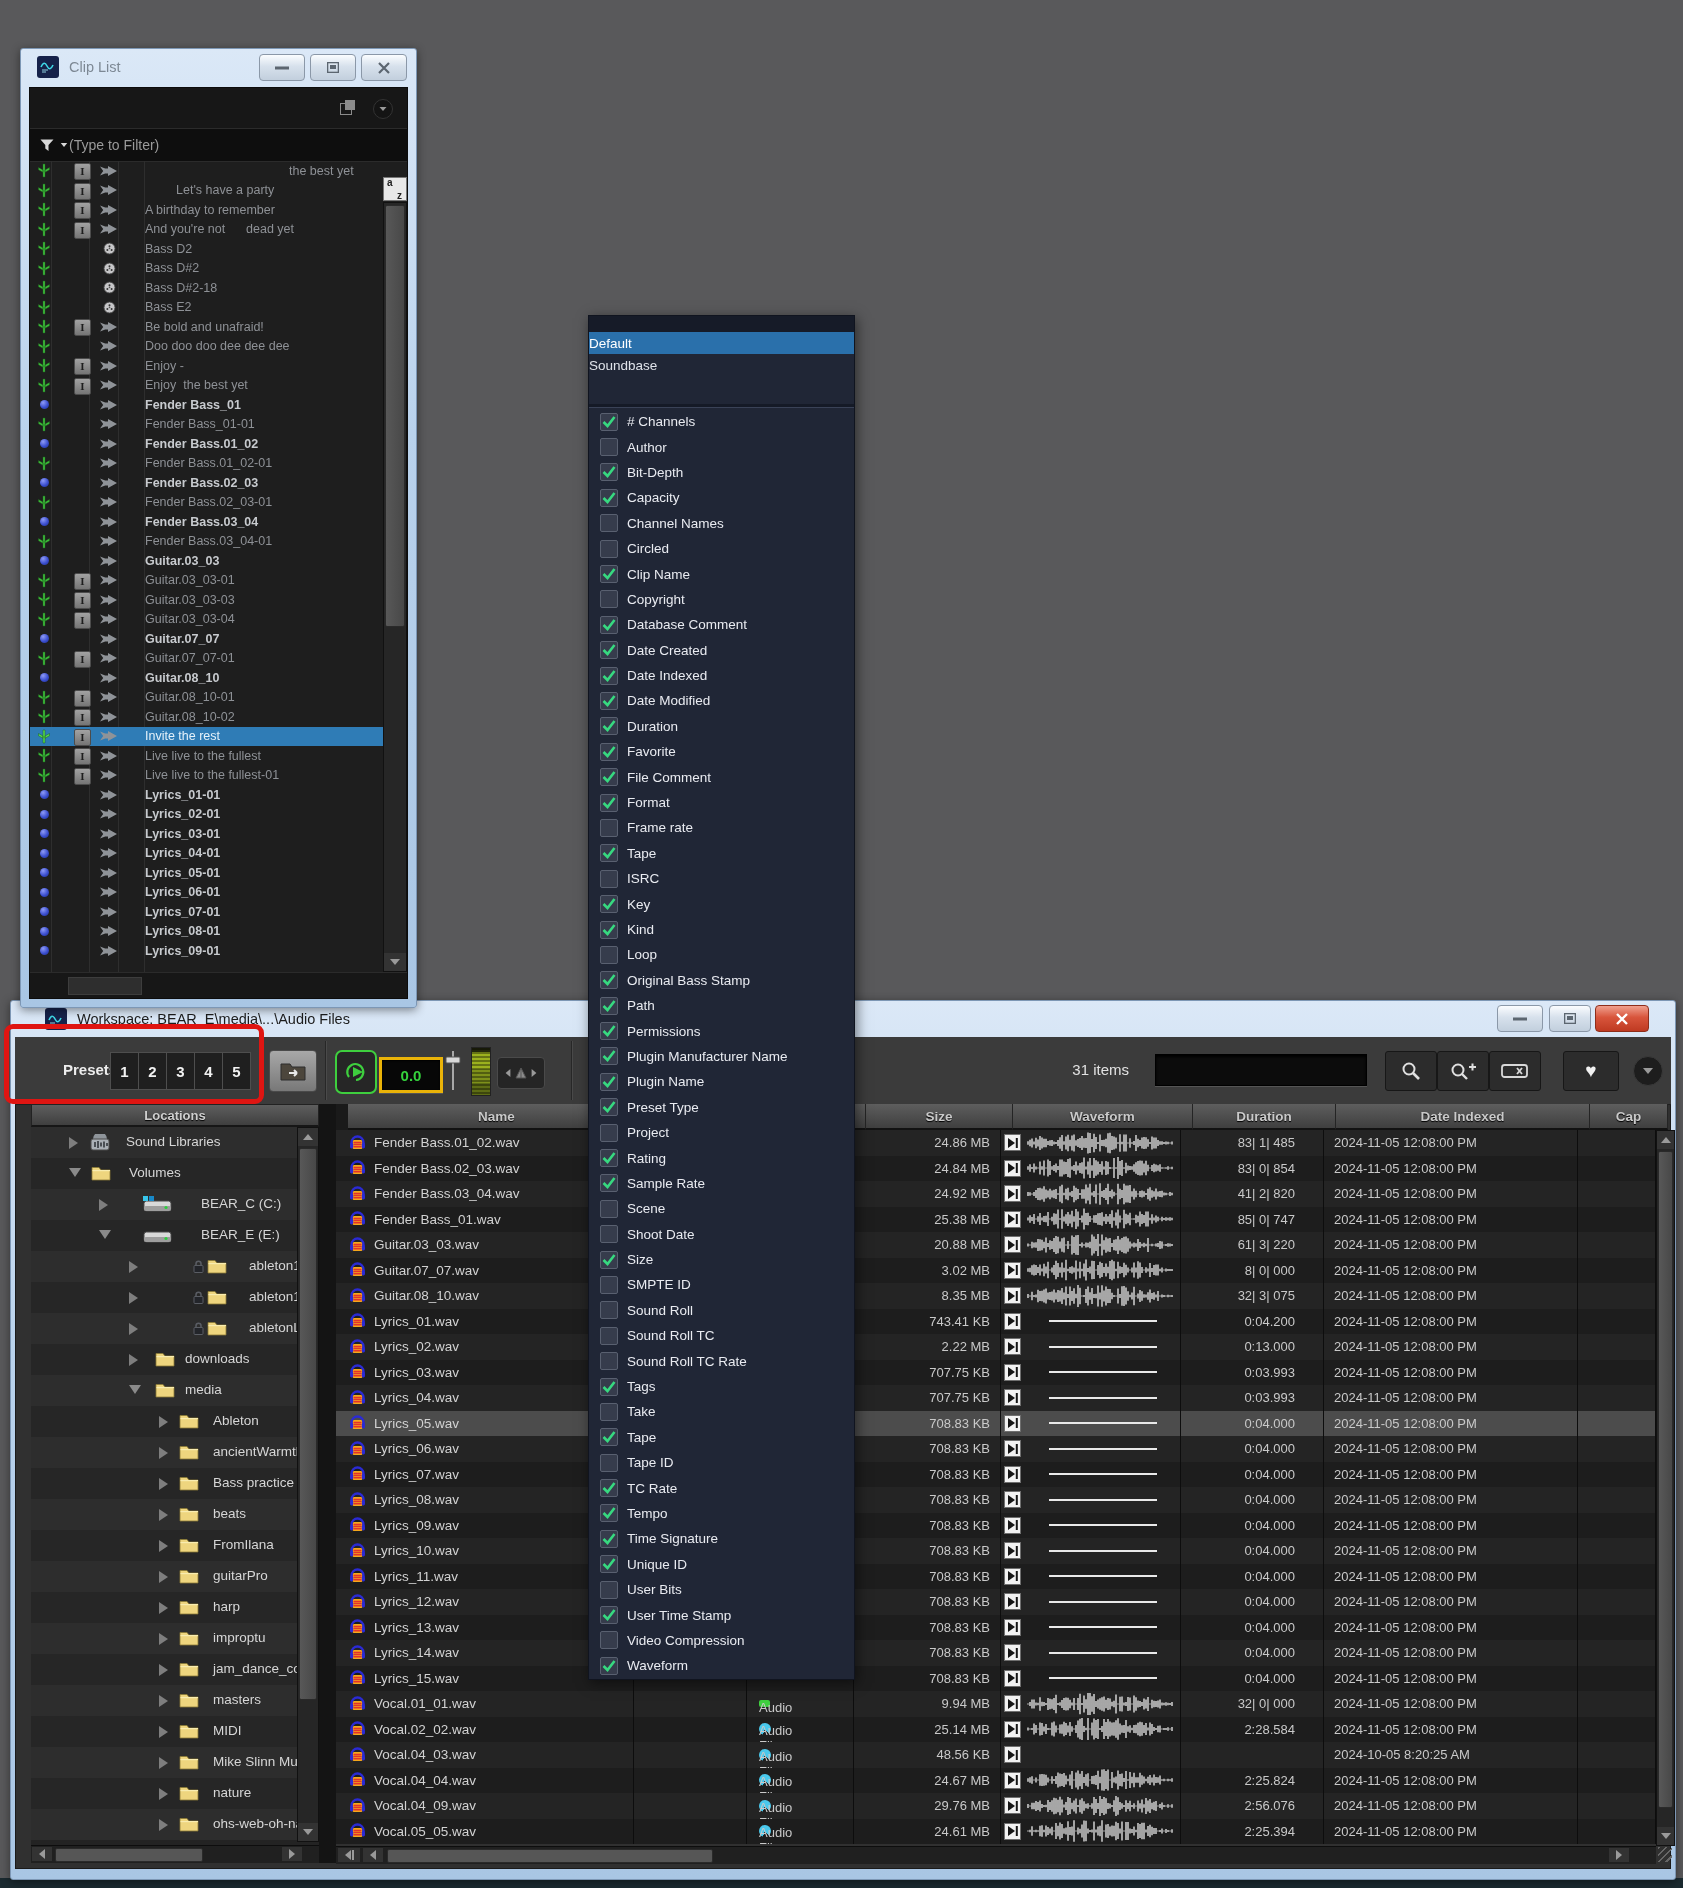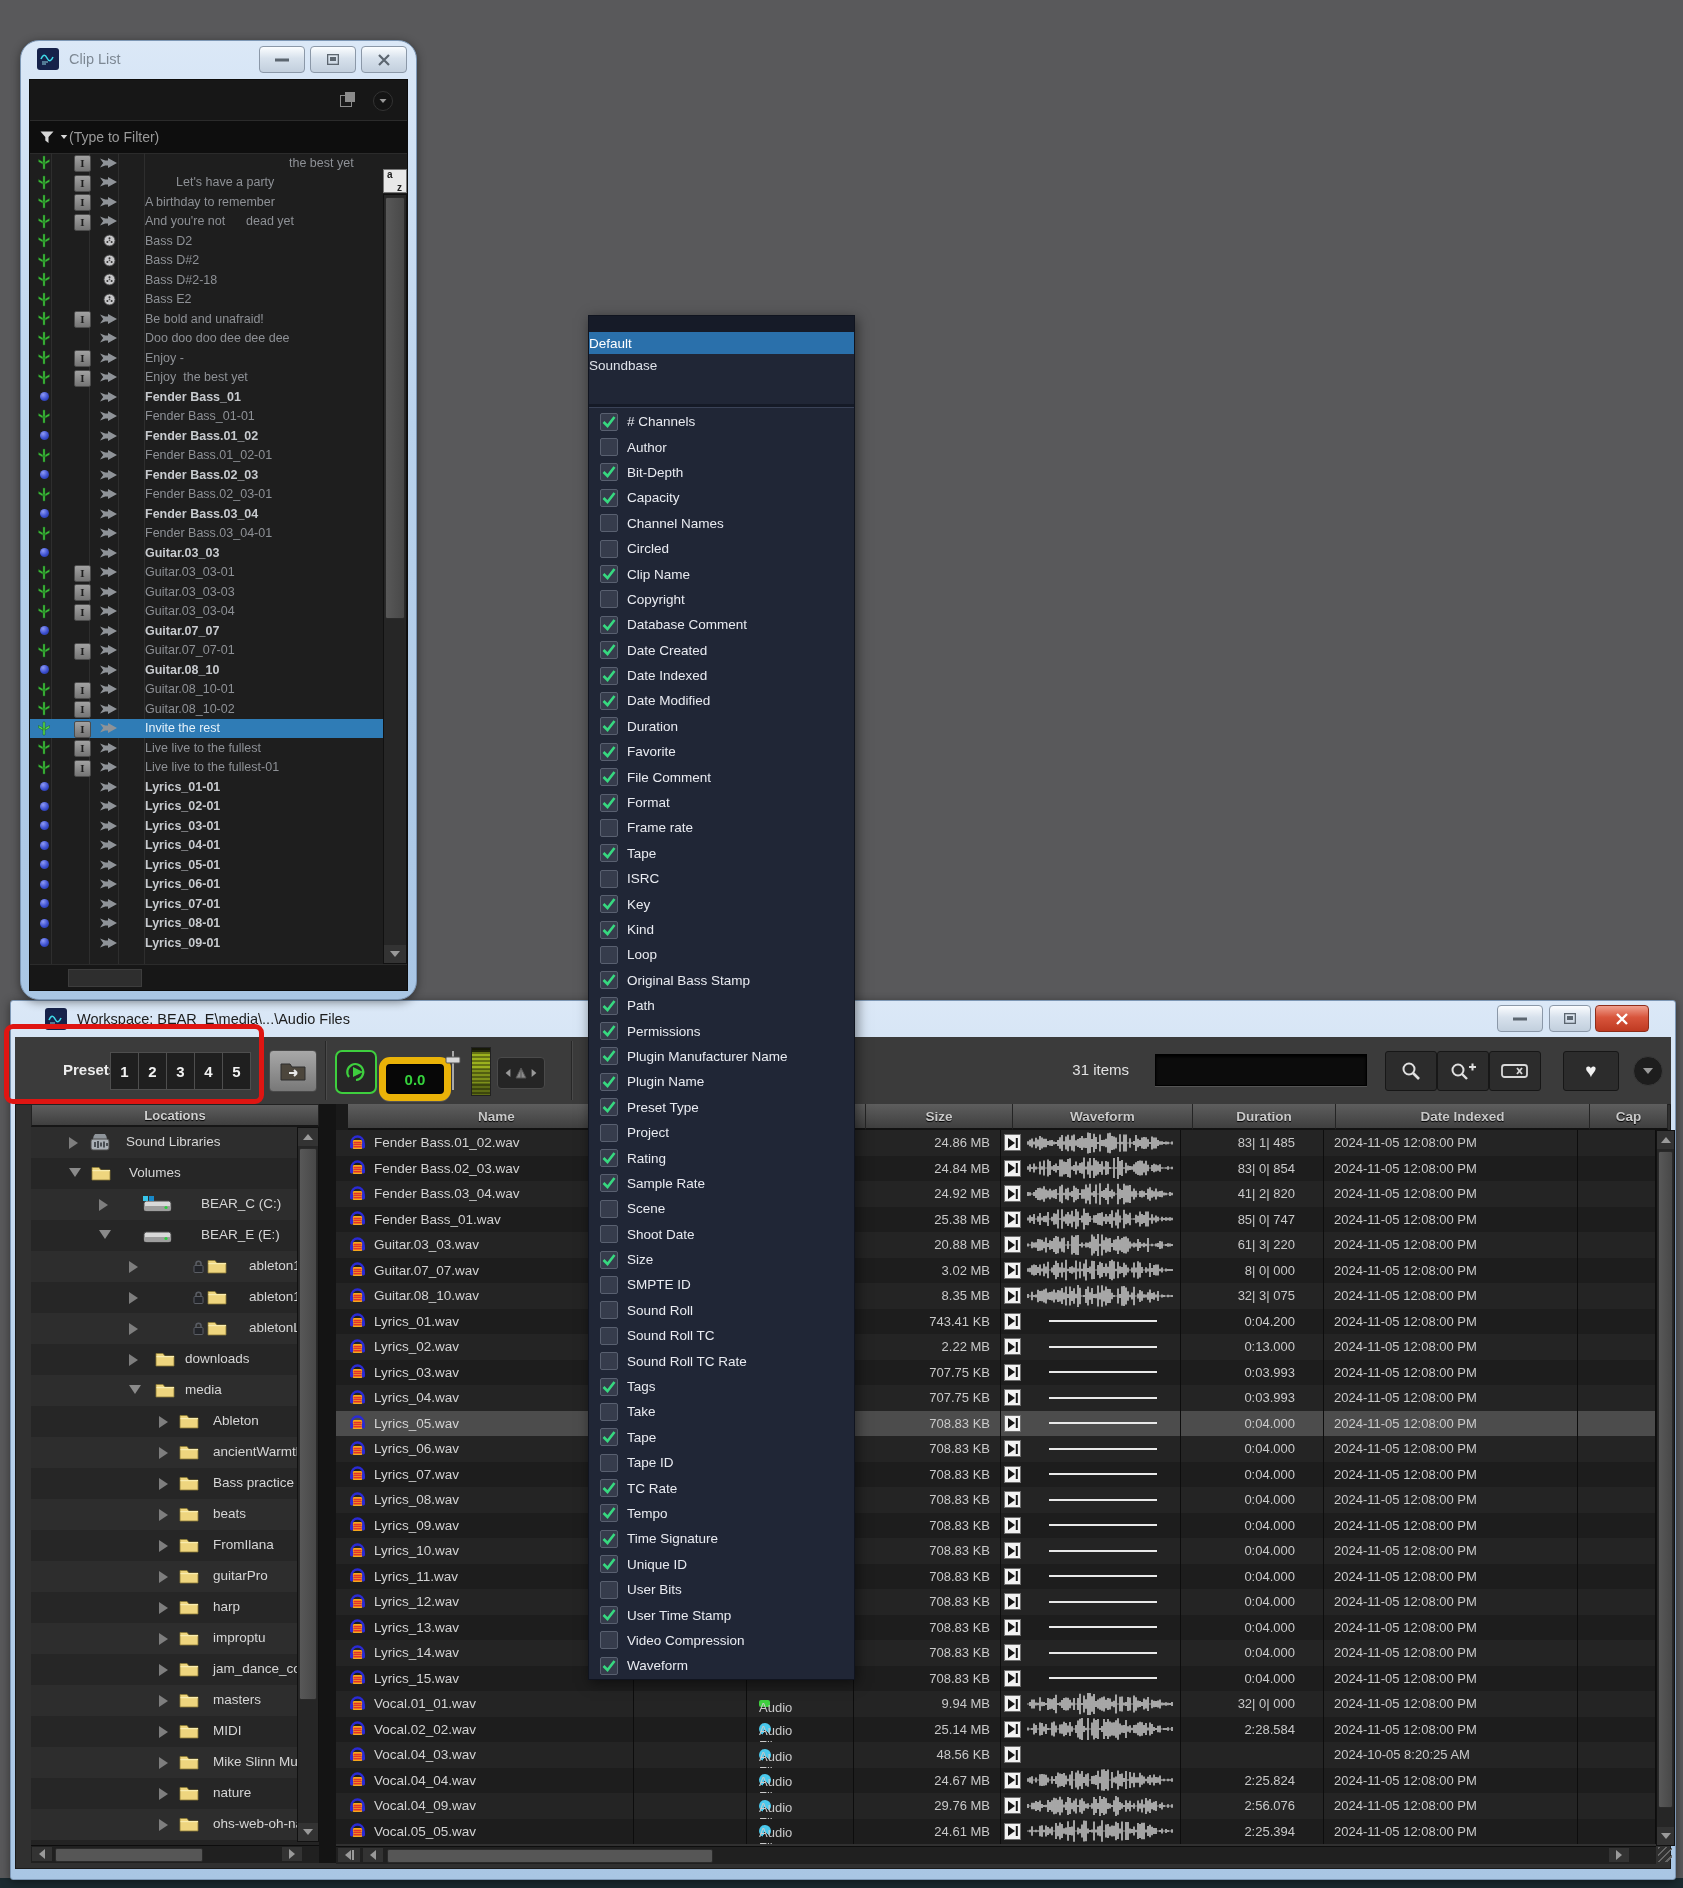--- a/index.html
+++ b/index.html
@@ -13,21 +13,21 @@
   .titlebar{position:absolute;left:0;top:0;right:0;height:36px;display:flex;align-items:center;}
   .appico{width:22px;height:22px;border-radius:3px;background:#16224a;display:inline-flex;
           align-items:center;justify-content:center;flex:none;}
   .title-txt{font-size:14.5px;margin-left:10px;}
   .wbtn{width:44px;height:25px;border-radius:4px;border:1px solid #8b98a8;
         background:linear-gradient(#fbfdff,#d7e1ec 45%,#c2cfdd);display:inline-flex;
         align-items:center;justify-content:center;margin-left:6px;}
   .wbtn.red{background:linear-gradient(#f0a08e,#d8553c 45%,#bf3a22);border-color:#8e2d1a;}
 
   
-  #clip-win{left:20px;top:40px;width:395px;height:958px;z-index:20;border-radius:19px;}
+  #clip-win{left:20px;top:48px;width:395px;height:958px;z-index:20;}
   #clip-body{position:absolute;left:8px;top:38px;right:8px;bottom:8px;background:#1e1e1e;
              border:1px solid #0c0c0c;overflow:hidden;}
   #clip-strip{position:absolute;left:0;top:0;right:0;height:40px;background:#171717;}
   #clip-filter{position:absolute;left:0;top:40px;right:0;height:32px;background:#0e0e0e;
                border-top:1px solid #2b2b2b;border-bottom:1px solid #2b2b2b;
                display:flex;align-items:center;color:#9a9a9a;font-size:14px;}
   #clip-list{position:absolute;left:0;top:73px;right:24px;bottom:26px;overflow:hidden;}
   .gutline{position:absolute;top:0;bottom:0;width:1px;background:#2e2e2e;}
   .crow{height:19.5px;display:flex;align-items:center;position:relative;white-space:pre;}
   .crow.sel{background:#2f7cb6;}
@@ -96,22 +96,22 @@
   #preset-group{position:absolute;left:96px;top:15px;height:36px;display:flex;}
   .pbtn-num{width:27px;height:36px;background:#1f1f1f;border:1px solid #4e4e4e;margin-left:-1px;
             color:#f2f2f2;font-size:15px;font-weight:bold;display:flex;align-items:center;
             justify-content:center;}
   .tb-btn{position:absolute;border-radius:4px;display:flex;align-items:center;justify-content:center;}
   #folder-btn{left:254px;top:13px;width:46px;height:40px;background:linear-gradient(#a8a8a8,#787878);
               border:1px solid #4a4a4a;}
   .tb-div{position:absolute;top:4px;bottom:4px;width:1px;background:#272727;border-right:1px solid #4a4a4a;}
   #loop-btn{left:320px;top:13px;width:38px;height:40px;background:#262626;border:2px solid #3ecf3e;
             border-radius:7px;}
-  #pitch-box{left:364px;top:20px;width:58px;height:30px;background:#070707;border:7px solid #eab308;
-             box-shadow:inset 0 1px 2px #000, 0 1px 0 #555;border-radius:11px;color:#35d23c;
+  #pitch-box{left:364px;top:20px;width:58px;height:30px;background:#070707;border:3px solid #eab308;
+             box-shadow:inset 0 1px 2px #000, 0 1px 0 #555;border-radius:0;color:#35d23c;
              font-size:15px;font-weight:bold;}
   #vari-btn{left:482px;top:20px;width:46px;height:30px;background:#252525;border:1px solid #4a4a4a;
             color:#b5b5b5;font-size:11px;gap:4px;}
   #meter{position:absolute;left:456px;top:10px;width:18px;height:47px;border:1px solid #222;
          background:repeating-linear-gradient(180deg,rgba(0,0,0,.35) 0 2px,transparent 2px 4px),
          linear-gradient(180deg,#23270c 0 8%,#9cb11e 8% 45%,#7e901a 45% 75%,#5d6c14 75% 100%);}
   #fader{position:absolute;left:430px;top:11px;width:16px;height:45px;}
   #items-count{position:absolute;left:990px;top:24px;width:124px;text-align:right;color:#e2e2e2;
                font-size:15px;}
   #search-box{position:absolute;left:1140px;top:17px;width:212px;height:32px;background:#0c0c0c;

